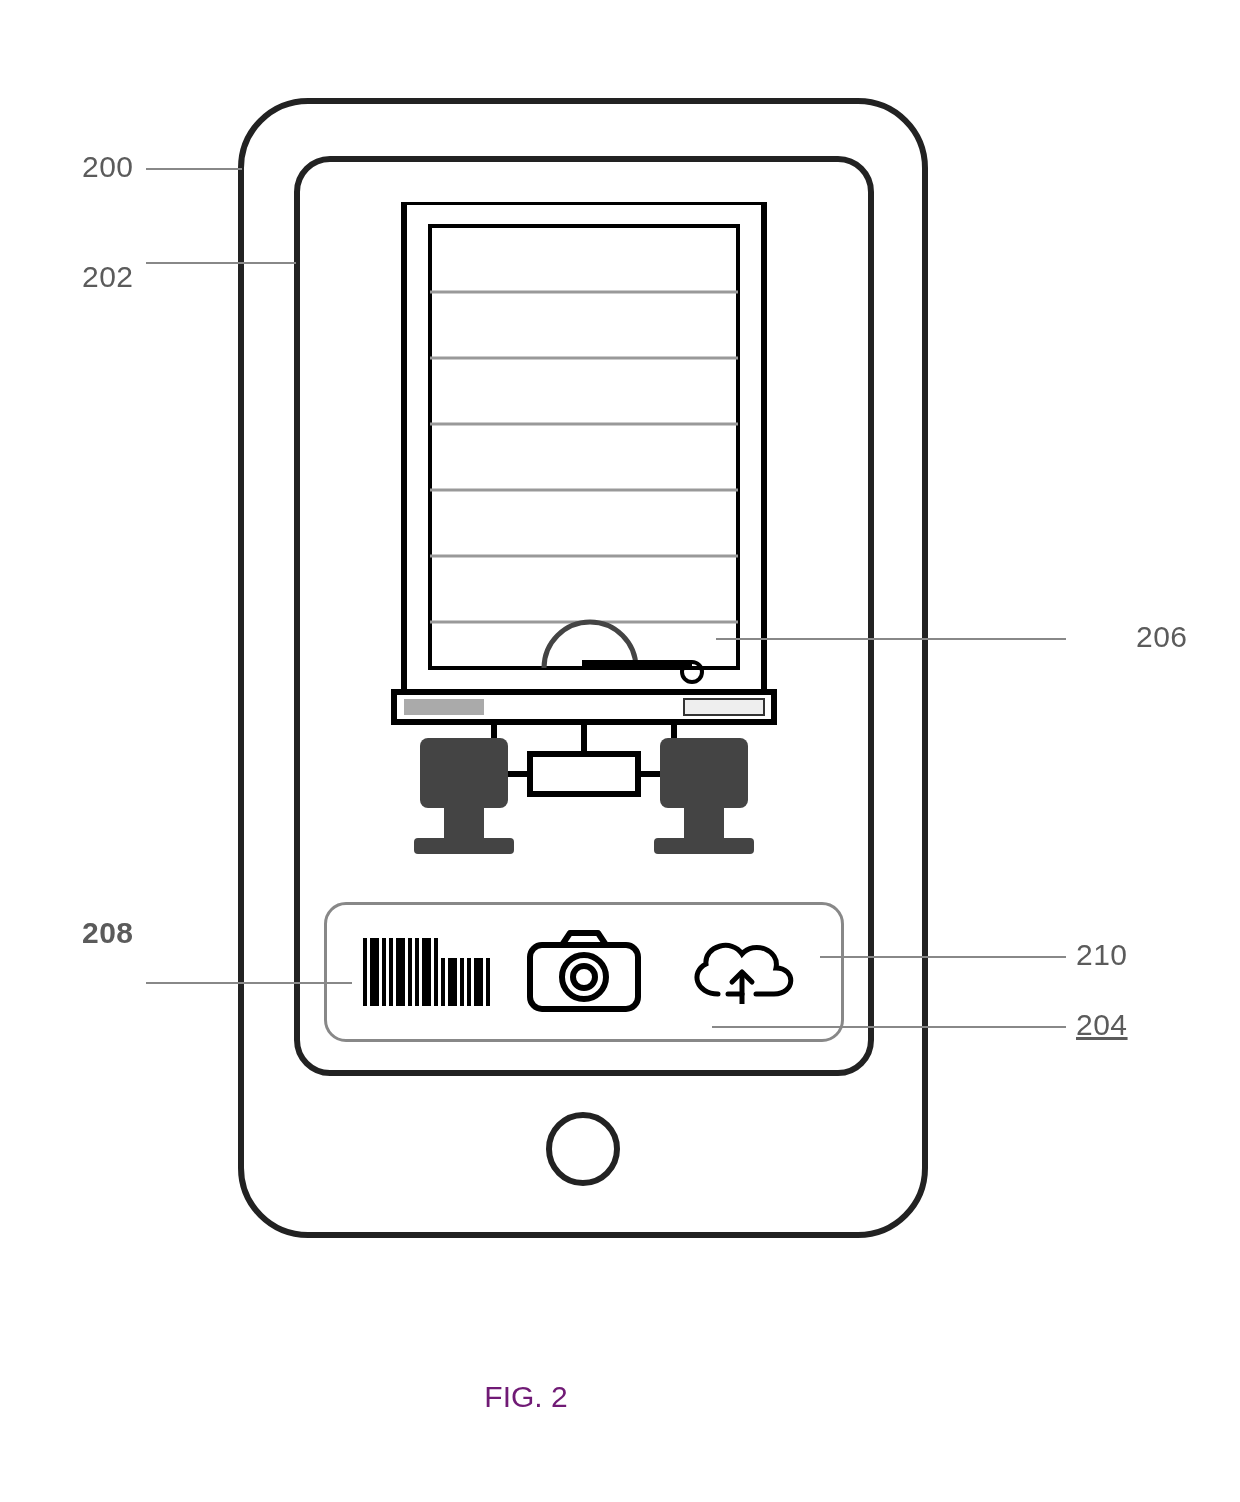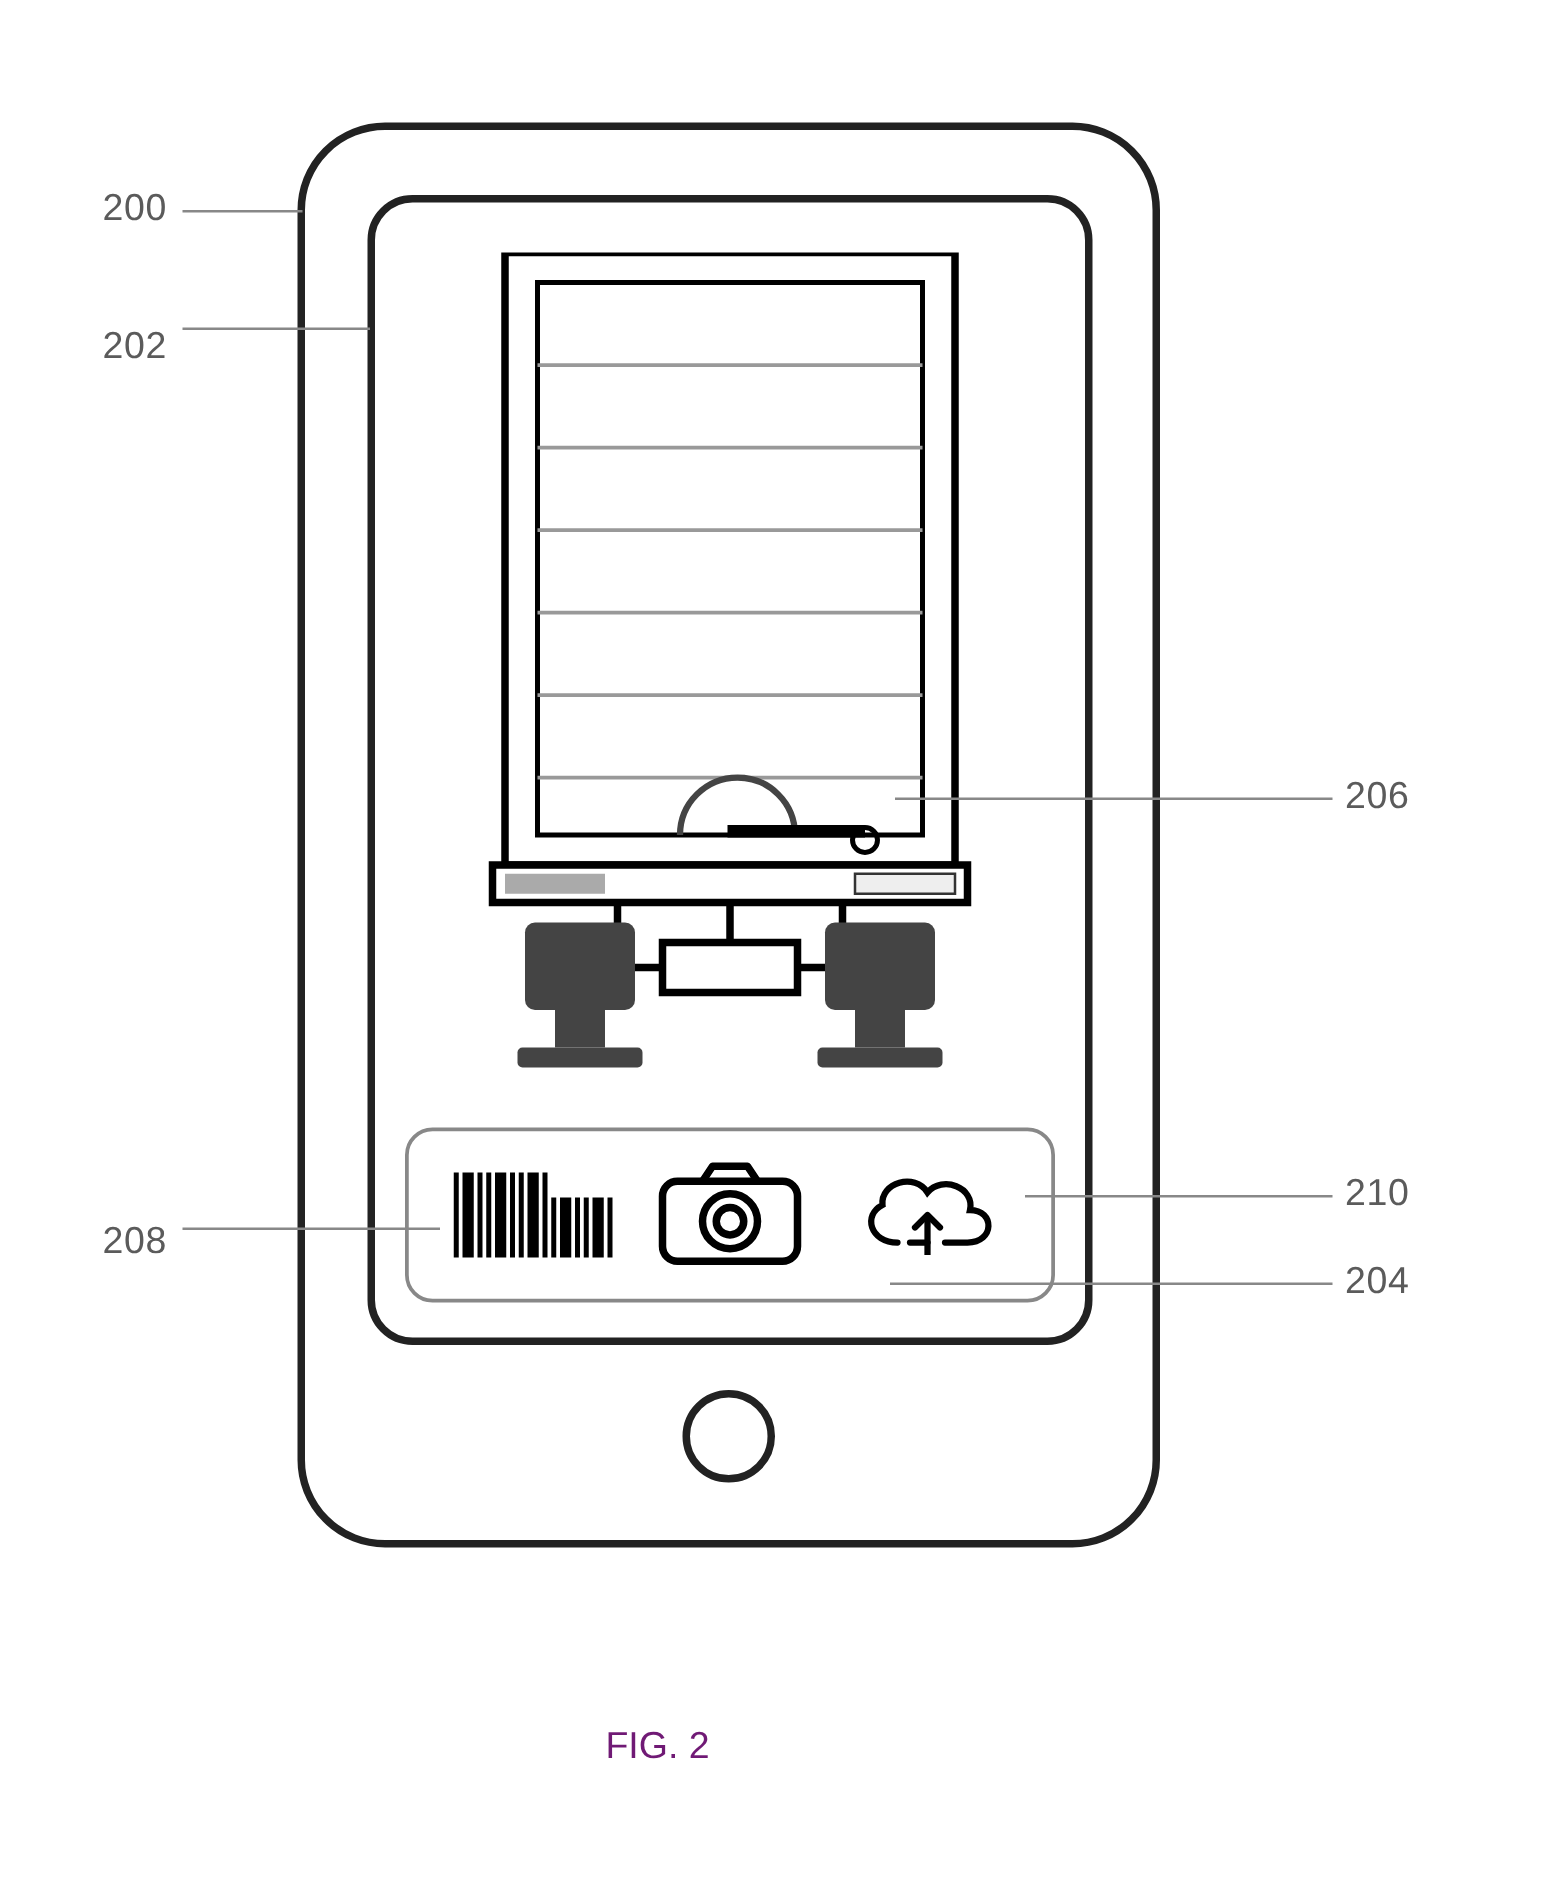--- a/index.html
+++ b/index.html
@@ -210,26 +210,26 @@
     </div>
     <div class="home-button"></div>
   </div>
 
   <div class="label" style="left:82px; top:150px;">200</div>
   <div class="callout" style="left:146px; top:168px; width:96px;"></div>
 
   <div class="label" style="left:82px; top:244px;margin-top:16px;">202</div>
   <div class="callout" style="left:146px; top:262px; width:150px;"></div>
 
-  <div class="label" style="left:82px; top:976px;">208</div>
+  <div class="label" style="left:82px; top:916px;font-weight:bold;">208</div>
   <div class="callout" style="left:146px; top:982px; width:206px;"></div>
 
-  <div class="label" style="left:1076px; top:620px;text-align:center;">206</div>
+  <div class="label" style="left:1136px; top:620px;text-align:center;">206</div>
   <div class="callout" style="left:716px; top:638px; width:350px;"></div>
 
   <div class="label" style="left:1076px; top:938px;text-align:right;">210</div>
   <div class="callout" style="left:820px; top:956px; width:246px;"></div>
 
-  <div class="label" style="left:1076px; top:1008px;">204</div>
+  <div class="label" style="left:1076px; top:1008px;text-decoration:underline;">204</div>
   <div class="callout" style="left:712px; top:1026px; width:354px;"></div>
 
   <div class="caption">FIG. 2</div>
 </div>
 
 </body></html>

